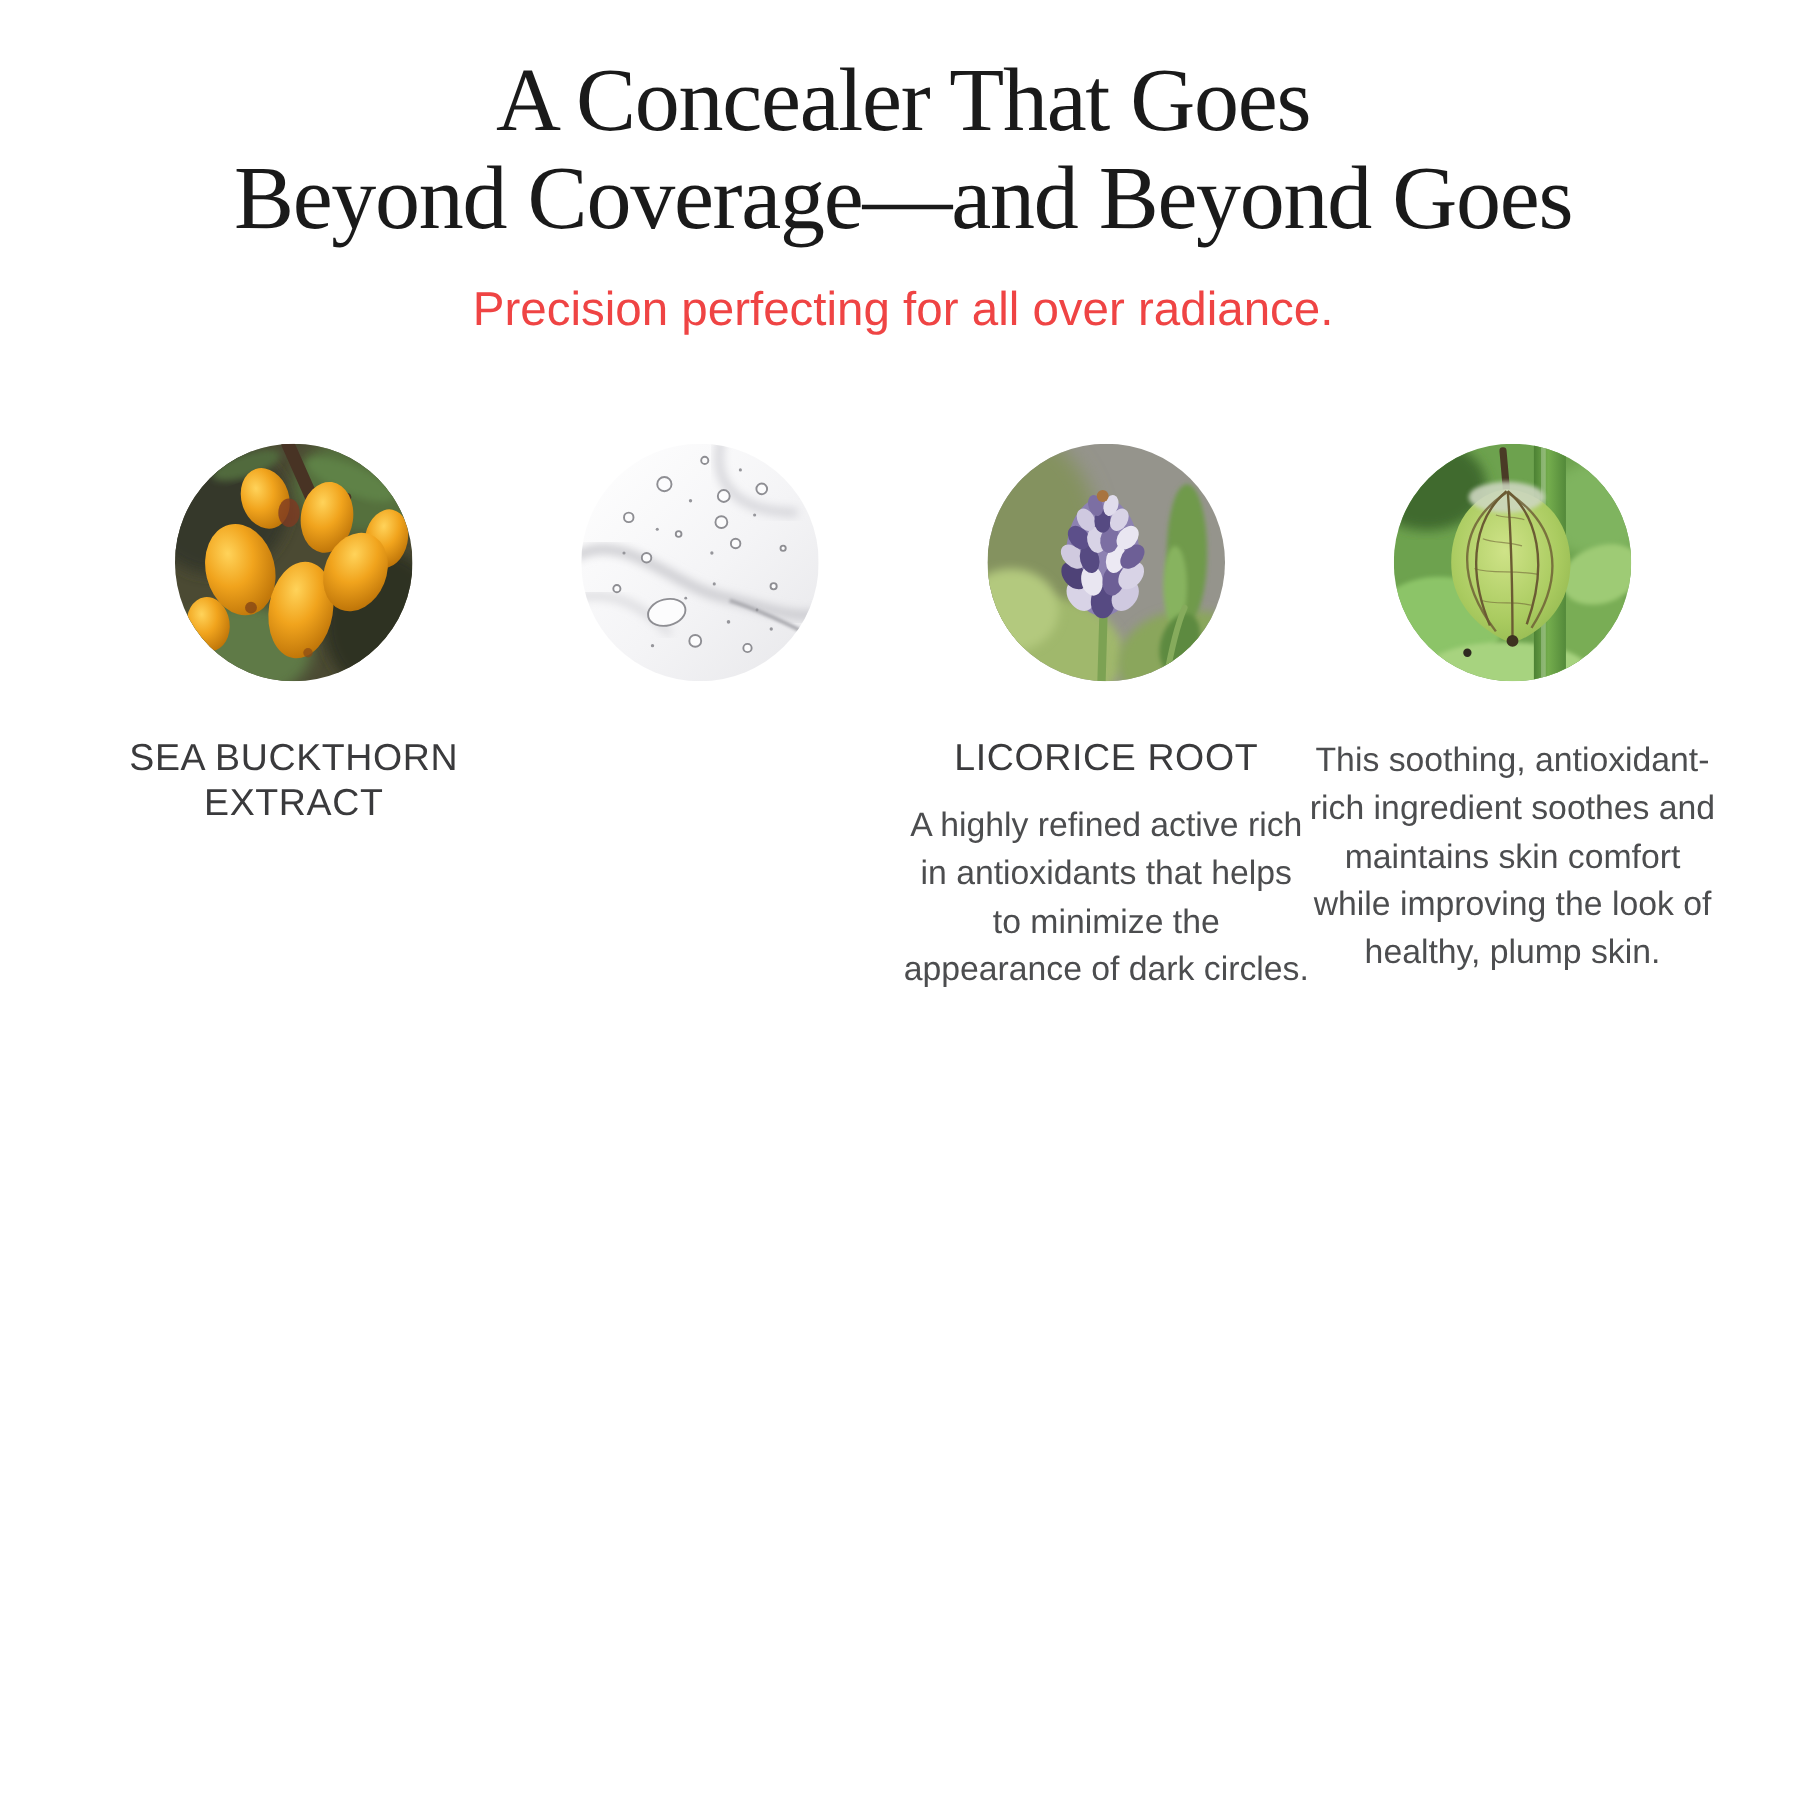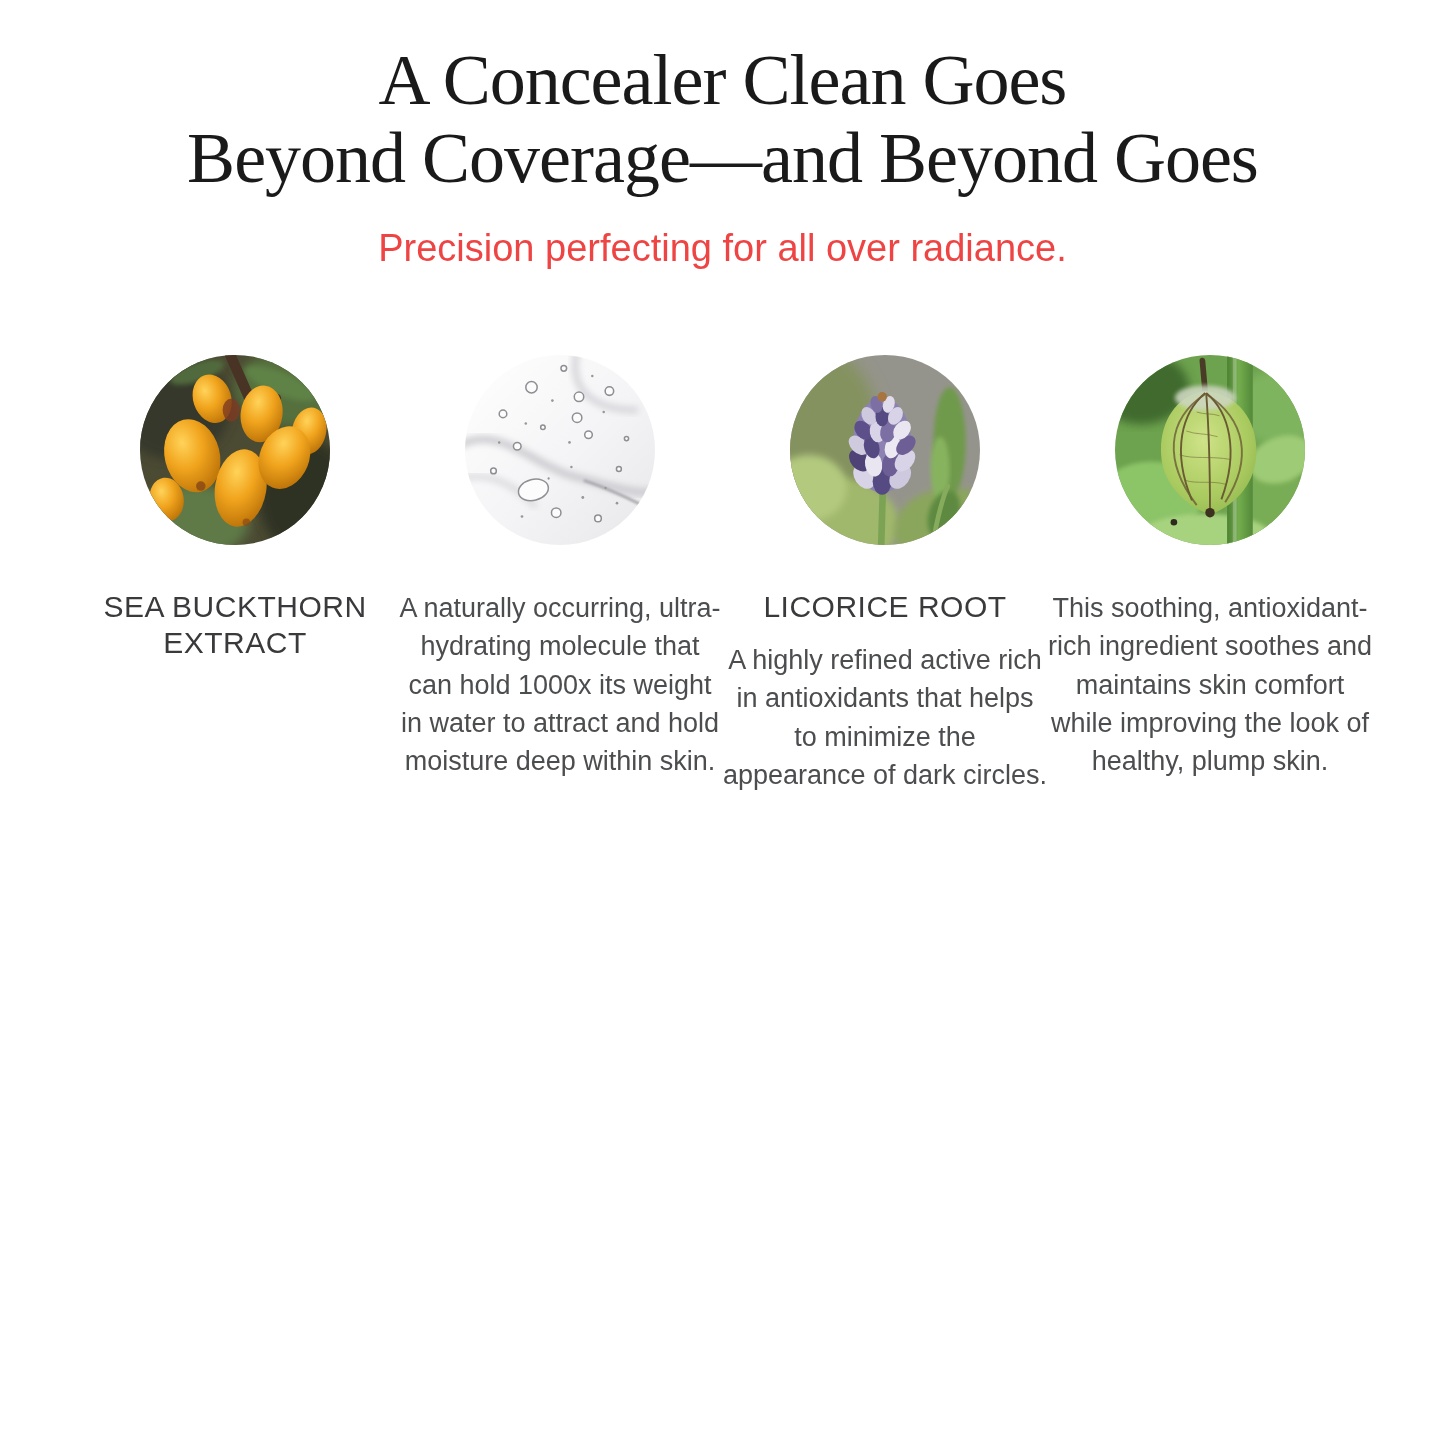--- a/index.html
+++ b/index.html
@@ -60,21 +60,21 @@
   }
   .card.c1 p { max-width: 470px; }
   .card.c2 p { max-width: 532px; }
   .card.c3 p { max-width: 482px; }
   .card.c4 p { max-width: 545px; }
 </style>
 </head>
 <body>
 
 <header class="hero">
-  <h1><span>A Concealer Clean Goes</span><br><span>Beyond Coverage—and Beyond Goes</span></h1>
+  <h1><span>A Concealer That Goes</span><br><span>Beyond Coverage—and Beyond Goes</span></h1>
   <p class="subtitle">Precision perfecting for all over radiance.</p>
 </header>
 
 <main class="grid">
 
   <section class="card c1">
     <div class="photo">
       <svg viewBox="0 0 200 200">
         <defs>
           <radialGradient id="sbB" cx="38%" cy="30%" r="80%">
@@ -160,21 +160,20 @@
             <circle cx="60" cy="170" r="1.4"></circle>
           <circle cx="148" cy="140" r="1.2"></circle>
             <circle cx="36" cy="92" r="1.3"></circle>
           <circle cx="112" cy="118" r="1.3"></circle>
             <circle cx="88" cy="130" r="1.2"></circle>
           <circle cx="160" cy="156" r="1.4"></circle>
             <circle cx="134" cy="22" r="1.3"></circle>
         </g>
       </svg>
     </div>
-    <p>A naturally occurring, ultra-hydrating molecule that can hold 1000x its weight in water to attract and hold moisture deep within skin.</p>
   </section>
 
   <section class="card c3">
     <div class="photo">
       <svg viewBox="0 0 200 200">
         <defs>
           <filter id="lbl8">
               <feGaussianBlur stdDeviation="8"></feGaussianBlur>
             </filter>
           <filter id="lbl4">

